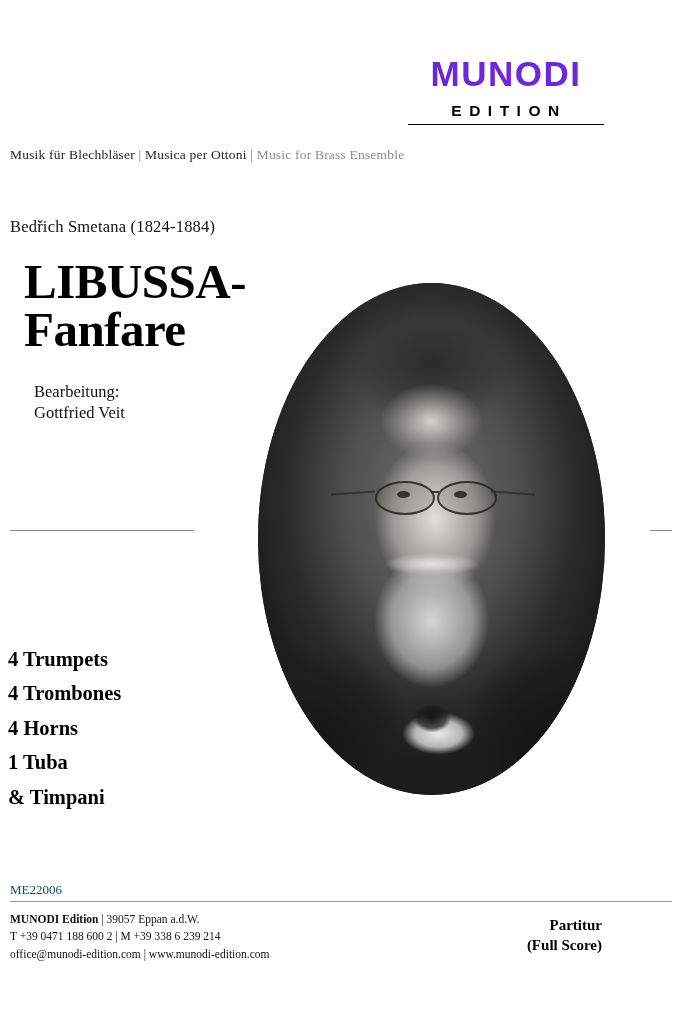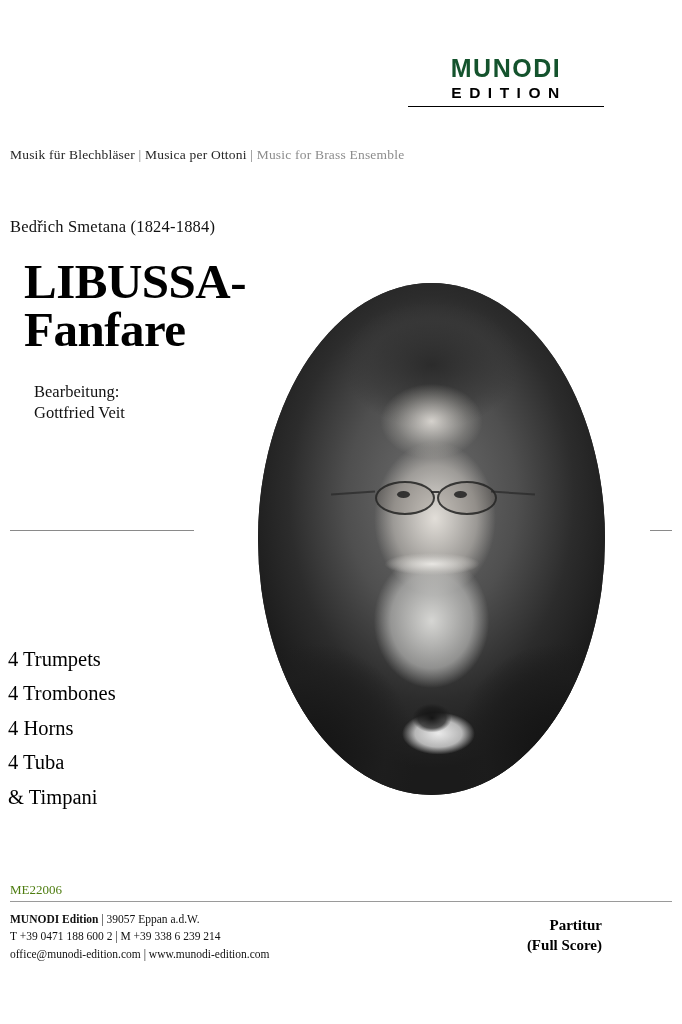--- a/index.html
+++ b/index.html
@@ -28,32 +28,32 @@
   .logo-block {
     position: absolute;
     left: 408px;
     top: 56px;
     width: 196px;
     text-align: center;
   }
   .logo-main {
     font-family: "Liberation Sans", sans-serif;
     font-weight: bold;
-    font-size: 25px;
+    font-size: 35px;
     letter-spacing: 1.5px;
     line-height: 1;
-    color: #14532d;
+    color: #6d28d9;
   }
   .logo-sub {
     font-family: "Liberation Sans", sans-serif;
     font-weight: bold;
     font-size: 15.5px;
     letter-spacing: 7.5px;
     line-height: 1;
-    margin-top: 4px;
+    margin-top: 12px;
     margin-left: 6px;
     color: #000000;
   }
   .logo-rule {
     border-bottom: 1.4px solid #000000;
     margin-top: 5px;
     width: 196px;
   }
 
   
@@ -224,34 +224,34 @@
     width: 22px;
     border-top: 1px solid #8a8a8a;
   }
 
   
   .instrumentation {
     position: absolute;
     left: 8px;
     top: 642px;
     font-family: "Liberation Serif", serif;
-    font-weight: normal;
+    font-weight: bold;
     font-size: 20.5px;
     line-height: 1.68;
     color: #000000;
   }
   .instrumentation span { display: block; white-space: nowrap; }
 
   
   .cat-number {
     position: absolute;
     left: 10px;
     top: 882px;
     font-size: 13px;
-    color: #4d7c0f;
+    color: #0c4a6e;
   }
 
   
   .footer-rule {
     position: absolute;
     left: 10px;
     top: 901px;
     width: 662px;
     border-top: 1px solid #9a9a9a;
   }
@@ -326,21 +326,21 @@
     <div class="bowtie"></div>
   </div>
 
   <div class="rule-left"></div>
   <div class="rule-right"></div>
 
   <div class="instrumentation">
     <span>4 Trumpets</span>
     <span>4 Trombones</span>
     <span>4 Horns</span>
-    <span>4 Tuba</span>
+    <span>1 Tuba</span>
     <span>&amp; Timpani</span>
   </div>
 
   <div class="cat-number">ME22006</div>
 
   <div class="footer-rule"></div>
   <div class="footer">
     <span class="line1"><span style="display:inline">MUNODI Edition</span><span class="reg" style="display:inline"> | 39057 Eppan a.d.W.</span></span>
     <span>T +39 0471 188 600 2 | M +39 338 6 239 214</span>
     <span>office@munodi-edition.com | www.munodi-edition.com</span>

